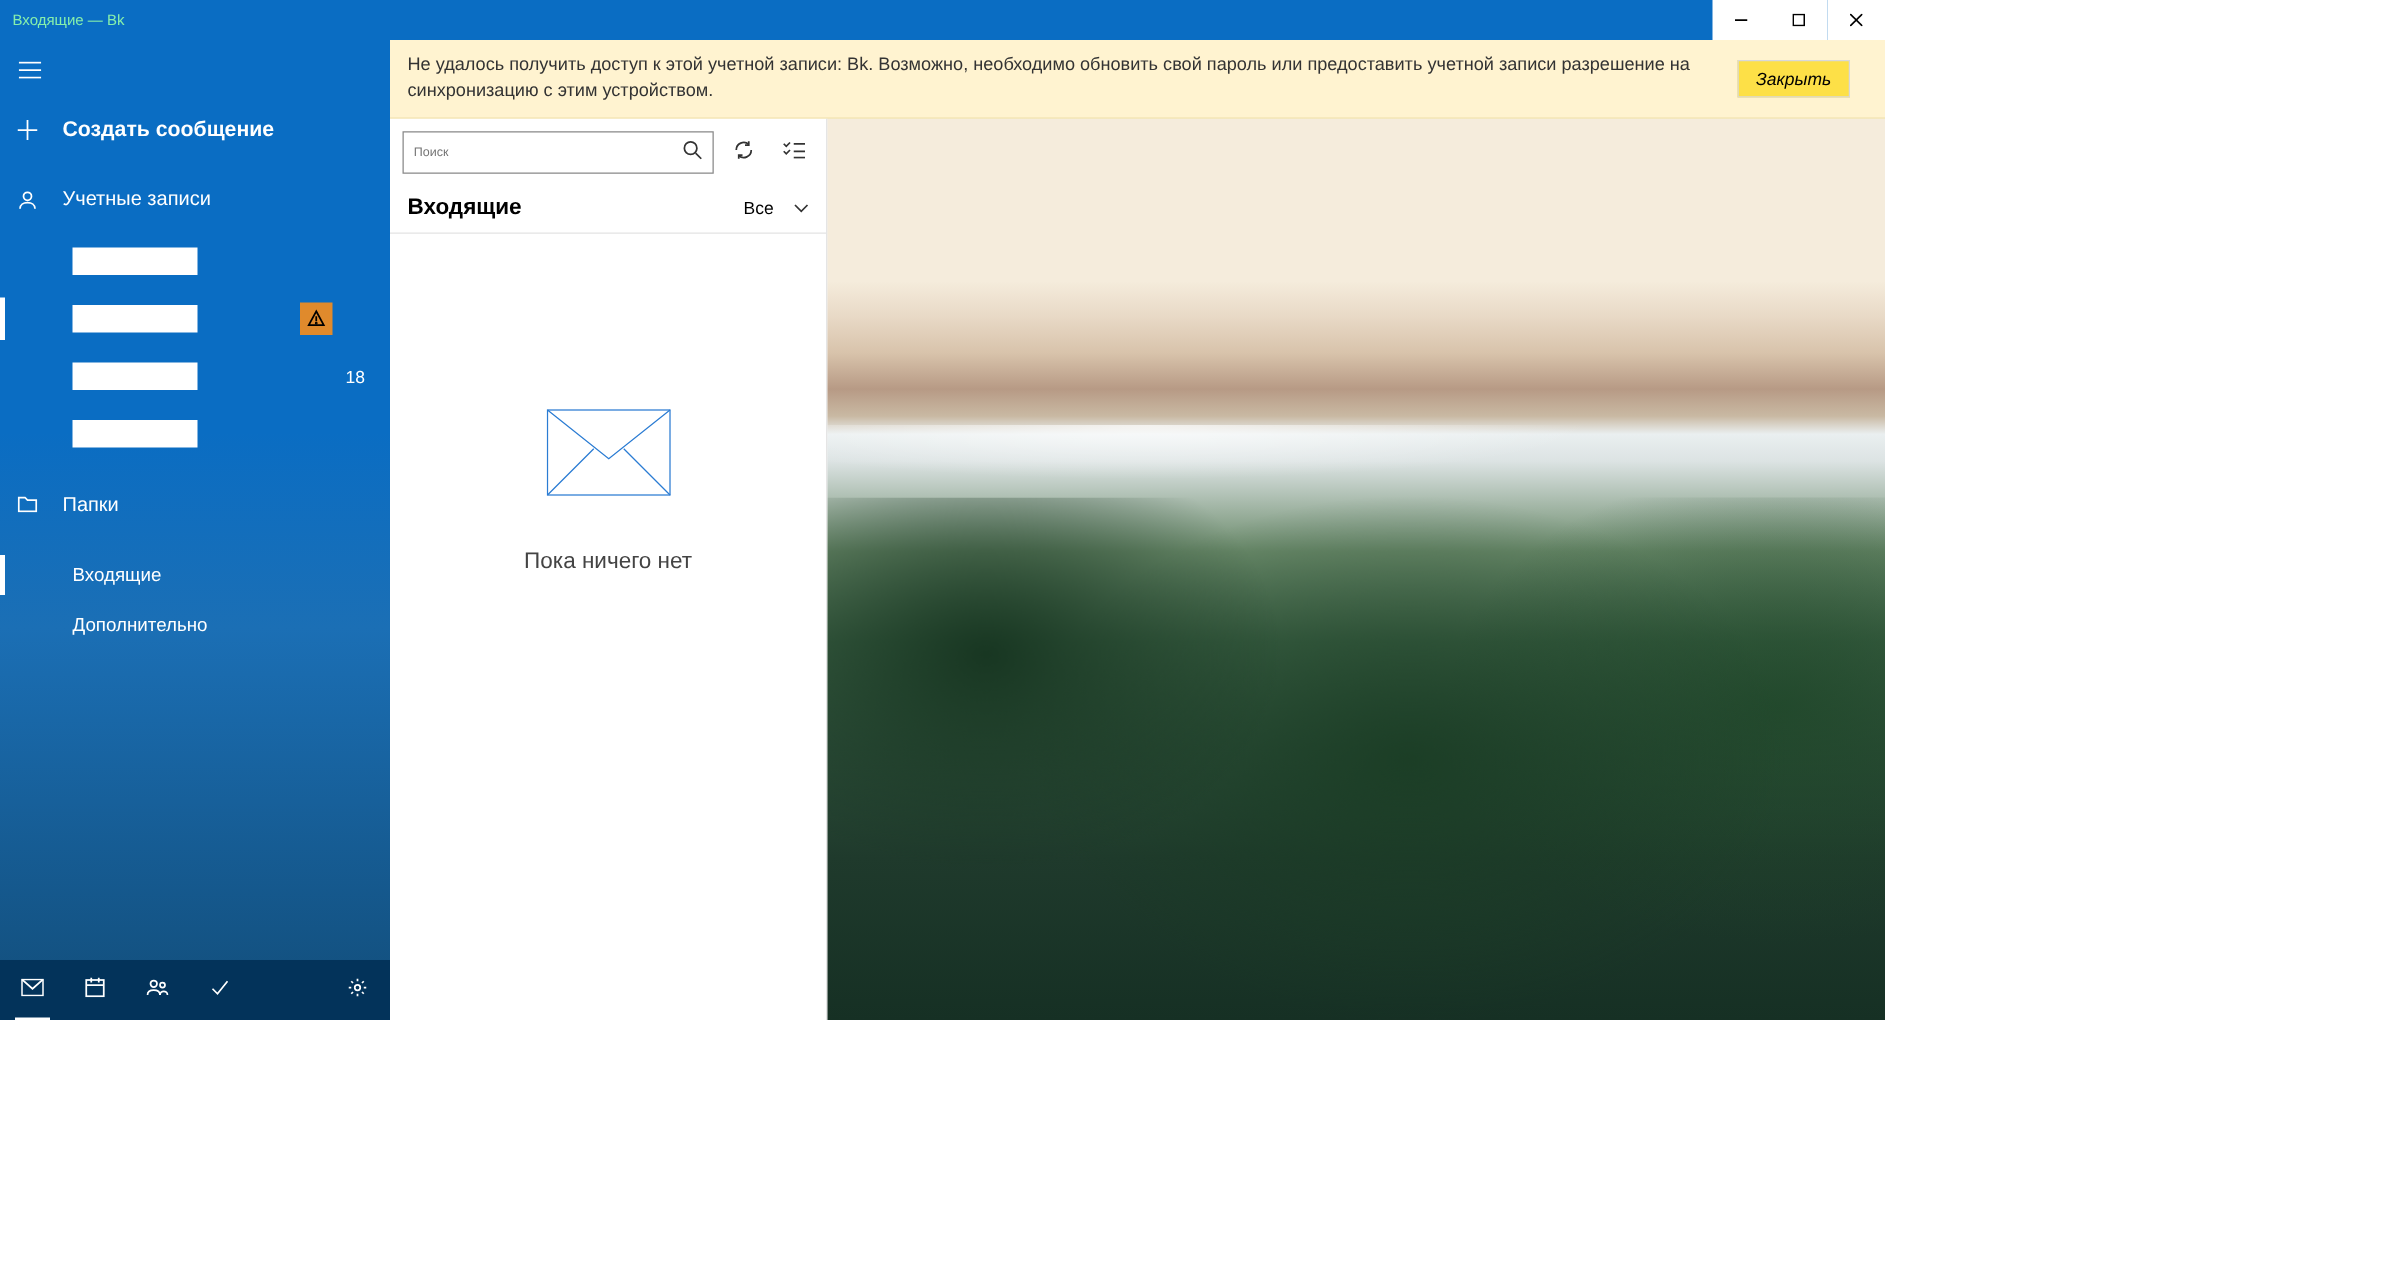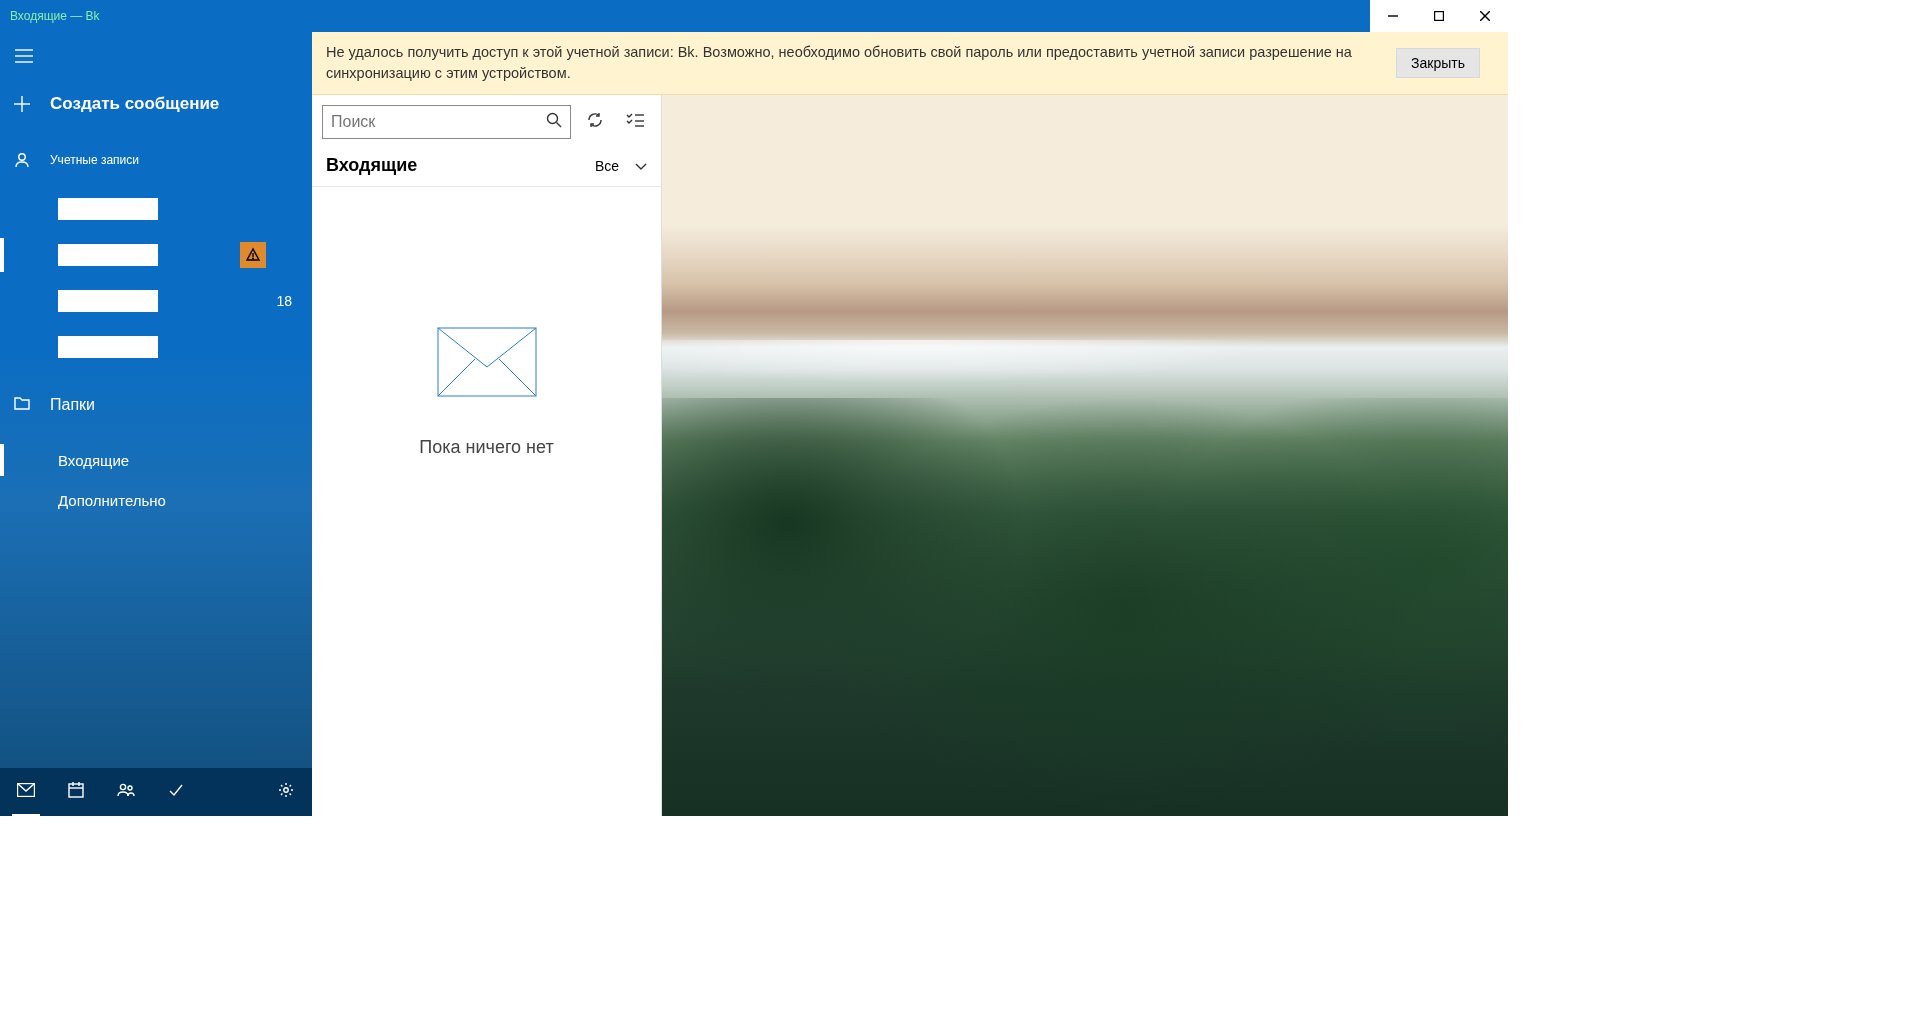--- a/index.html
+++ b/index.html
@@ -40,21 +40,21 @@
   width: 48px; height: 48px;
   display: flex; align-items: center; justify-content: center;
 }
 .sidebar .compose {
   height: 48px; display: flex; align-items: center;
   padding-left: 14px; gap: 20px;
   font-size: 17px; font-weight: 600;
 }
 .sidebar .section-header {
   height: 44px; display: flex; align-items: center;
-  padding-left: 14px; gap: 20px; font-size: 12px;
+  padding-left: 14px; gap: 20px; font-size: 16px;
   margin-top: 10px;
 }
 .sidebar .accounts { margin-top: 4px; }
 .sidebar .account {
   height: 46px; display: flex; align-items: center;
   padding-left: 58px; padding-right: 14px;
   position: relative;
 }
 .sidebar .account .redact {
   width: 100px; height: 22px; background: #fff;
@@ -112,35 +112,35 @@
 .banner {
   background: #fff3d0;
   border-bottom: 1px solid #f0e0a8;
   display: flex; align-items: center;
   padding: 10px 28px 10px 14px;
   font-size: 14.5px; color: #333;
   gap: 16px;
 }
 .banner .msg { flex: 1; line-height: 1.45; }
 .banner .close-btn {
-  background: #e5e5e5; border: 1px solid #d8d8d8;
-  padding: 6px 14px; font-size: 14px;
+  background: #fde047; border: 1px solid #d8d8d8;
+  padding: 6px 14px; font-size: 14px; font-style: italic;
 }
 
 .search-row {
   display: flex; align-items: center; gap: 8px;
   padding: 10px 10px 6px 10px;
 }
 .search-box {
   flex: 1; height: 34px; border: 1px solid #888;
   display: flex; align-items: center; padding: 0 8px;
   gap: 6px;
 }
 .search-box input {
-  flex: 1; border: none; outline: none; font-size: 16px;
+  flex: 1; border: none; outline: none; font-size: 10px;
   color: #666; background: transparent;
 }
 .icon-btn {
   width: 32px; height: 32px;
   display: flex; align-items: center; justify-content: center;
 }
 
 .list-header {
   display: flex; align-items: center; justify-content: space-between;
   padding: 10px 14px 10px 14px;

